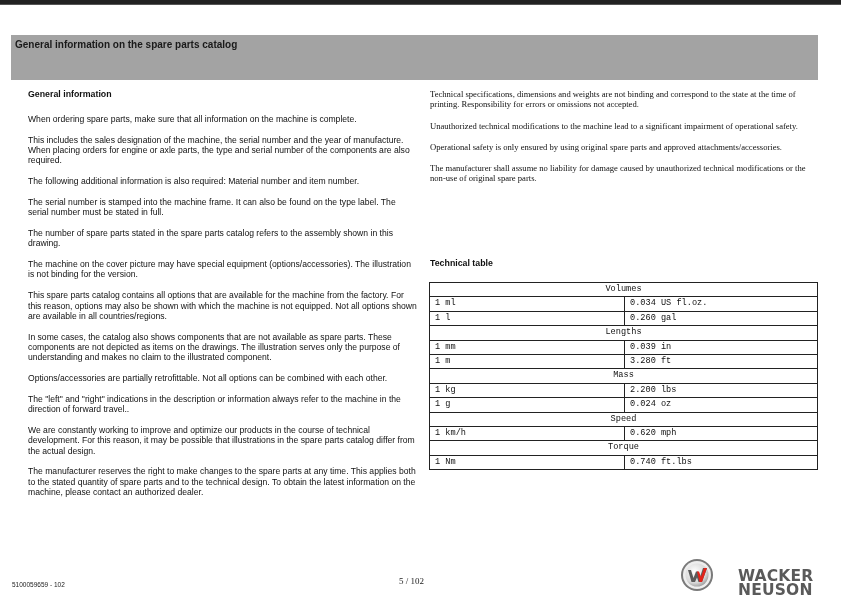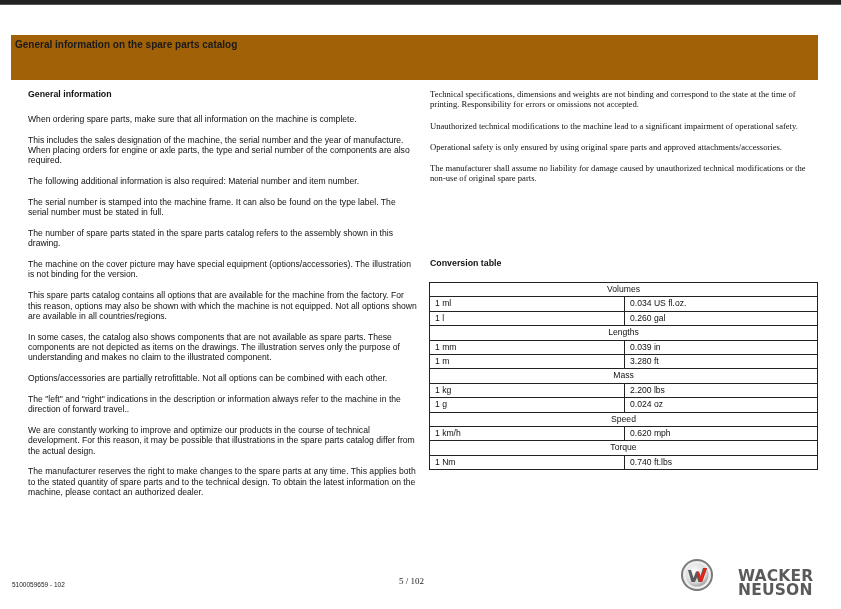--- a/index.html
+++ b/index.html
@@ -7,21 +7,21 @@
       width: 841px; height: 609px; position: relative; overflow: hidden;
       background: #ffffff; color: #111;
       font-family: "Liberation Sans", sans-serif;
     }
     .topbar {
       position: absolute; left: 0; top: 0; width: 841px; height: 4px;
       background: #222222; border-bottom: 1px solid #555;
     }
     .header-band {
       position: absolute; left: 11px; top: 35px; width: 807px; height: 45px;
-      background: #a16207;
+      background: #a3a3a3;
     }
     .header-title {
       position: absolute; left: 4px; top: 4px;
       font-size: 10px; font-weight: bold; color: #1a1a1a;
     }
     .col {
       position: absolute; top: 89px; font-size: 8.6px; line-height: 10.3px;
       color: #111;
     }
     .col-left { left: 28px; width: 390px; }
@@ -30,21 +30,21 @@
       font-weight: bold; font-size: 8.8px; margin: 0 0 15px 0; line-height: 10px;
     }
     .para { margin: 0 0 10.5px 0; }
     .col-right .para { margin-bottom: 11px; }
     .conv-heading {
       position: absolute; left: 430px; top: 258px;
       font-size: 8.8px; font-weight: bold;
     }
     table.conv {
       position: absolute; left: 429px; top: 282px; width: 389px;
-      border-collapse: collapse; font-size: 8.6px;
+      border-collapse: collapse; font-size: 8.6px; font-family: Liberation Mono, monospace;
     }
     table.conv td {
       border: 1px solid #222; height: 13.4px; padding: 0 0 0 5px;
       line-height: 13.4px; vertical-align: middle;
     }
     table.conv td.group { text-align: center; padding: 0; }
     table.conv td.c1 { width: 189px; }
     .footer-code {
       position: absolute; left: 12px; top: 581px; font-size: 6.5px; color: #222;
     }
@@ -88,21 +88,21 @@
   <p class="para">The manufacturer reserves the right to make changes to the spare parts at any time. This applies both to the stated quantity of spare parts and to the technical design. To obtain the latest information on the machine, please contact an authorized dealer.</p>
 </div>
 
 <div class="col col-right">
   <p class="para">Technical specifications, dimensions and weights are not binding and correspond to the state at the time of printing. Responsibility for errors or omissions not accepted.</p>
   <p class="para">Unauthorized technical modifications to the machine lead to a significant impairment of operational safety.</p>
   <p class="para">Operational safety is only ensured by using original spare parts and approved attachments/accessories.</p>
   <p class="para">The manufacturer shall assume no liability for damage caused by unauthorized technical modifications or the non-use of original spare parts.</p>
 </div>
 
-<div class="conv-heading">Conversion table</div>
+<div class="conv-heading">Technical table</div>
 
 <table class="conv">
   <tbody id="conv-body">
       <tr>
         <td class="group" colspan="2">Volumes</td>
       </tr>
       <tr>
         <td class="c1">1 ml</td>
         <td>0.034 US fl.oz.</td>
       </tr>

